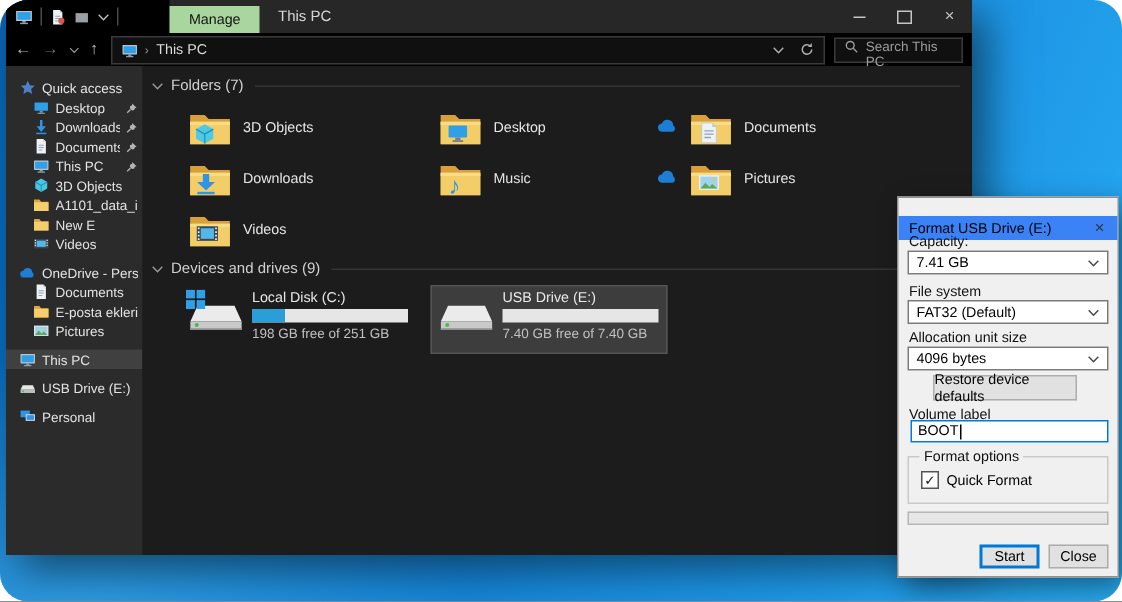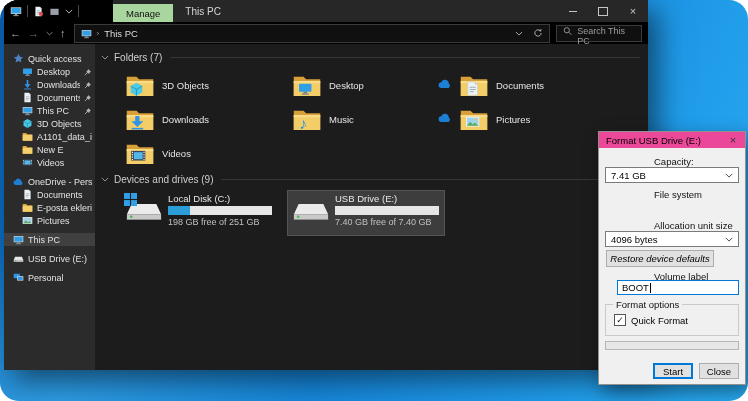--- a/index.html
+++ b/index.html
@@ -72,30 +72,30 @@
   .d-info{display:flex;flex-direction:column;gap:2px;padding-top:0;}
   .d-name{font-size:9.5px;color:#e8e8e8;white-space:nowrap;}
   .d-bar{width:104px;height:9px;background:#e6e6e6;position:relative;overflow:hidden;}
   .d-fill{height:100%;background:#2b9ed8;}
   .d-size{font-size:9px;color:#c0c0c0;white-space:nowrap;}
   .statusbar{height:15px;background:#2b2b2b;display:flex;align-items:center;font-size:9px;color:#d2d2d2;gap:8px;padding-left:8px;flex:0 0 auto;}
   .sb-div{width:1px;height:9px;background:#707070;}
   
   .dialog{position:absolute;left:598px;top:131px;width:148px;height:254px;background:#f0f0f0;
           border:1px solid #919191;box-shadow:5px 7px 18px rgba(0,0,0,.45);z-index:5;font-size:9.5px;color:#000;box-sizing:border-box;}
-  .dlg-title{height:16px;background:#ec4899;display:flex;align-items:center;padding-left:7px;font-size:9.5px;color:#000;}
+  .dlg-title{height:16px;background:#3b82f6;display:flex;align-items:center;padding-left:7px;font-size:9.5px;color:#000;margin-top:12px;}
   .dlg-x{margin-left:auto;width:24px;height:16px;display:flex;align-items:center;justify-content:center;font-size:11px;color:#333;}
   .dlg-body{position:absolute;left:6px;right:6px;top:16px;bottom:0;}
-  .dl{position:absolute;left:1px;font-size:9.5px;color:#111;margin-left:48px;}
+  .dl{position:absolute;left:1px;font-size:9.5px;color:#111;}
   .combo{position:absolute;left:0;right:0;height:16px;background:#fff;border:1px solid #7a7a7a;display:flex;
          align-items:center;padding:0 5px;font-size:9.5px;box-sizing:border-box;}
   .combo .cchv{margin-left:auto;color:#444;display:flex;}
   .btn{background:#e1e1e1;border:1px solid #adadad;font-size:9.5px;display:flex;align-items:center;justify-content:center;box-sizing:border-box;color:#000;}
-  .restore-btn{position:absolute;top:102px;left:1px;width:108px;height:17px;font-style:italic;}
-  .vol-input{position:absolute;top:132px;left:12px;right:0;height:15px;background:#fff;border:1px solid #0078d7;
+  .restore-btn{position:absolute;top:102px;left:17px;width:96px;height:17px;}
+  .vol-input{position:absolute;top:132px;left:2px;right:0;height:15px;background:#fff;border:1px solid #0078d7;
              display:flex;align-items:center;padding:0 4px;font-size:9.5px;box-sizing:border-box;}
   .caret{width:1px;height:10px;background:#000;margin-left:1px;}
   .groupbox{position:absolute;top:156px;left:0;right:0;height:32px;border:1px solid #c9c9c9;box-sizing:border-box;}
   .gb-legend{position:absolute;top:-6px;left:7px;background:#f0f0f0;padding:0 3px;font-size:9.5px;color:#111;}
   .gb-row{display:flex;align-items:center;gap:5px;margin:9px 0 0 8px;}
   .checkbox{width:10px;height:10px;background:#fff;border:1px solid #555;display:flex;align-items:center;justify-content:center;
             font-size:9px;color:#1a1a1a;line-height:1;}
   .progress{position:absolute;top:193px;left:0;right:0;height:9px;background:#e6e6e6;border:1px solid #b6b6b6;box-sizing:border-box;}
   .start-btn{position:absolute;top:215px;right:46px;width:40px;height:16px;border:1px solid #0078d7;box-shadow:0 0 0 1px #0078d7 inset;}
   .close-btn{position:absolute;top:215px;right:0;width:40px;height:16px;}
@@ -594,20 +594,28 @@
       <span class="dl" style="top:8px">Capacity:</span>
       <div class="combo" style="top:19px">
         <span>7.41 GB</span>
         <span class="cchv">
             <svg width="8" height="5">
               <use href="#i-chevd"></use>
             </svg>
           </span>
       </div>
       <span class="dl" style="top:41px">File system</span>
+      <div class="combo" style="top:52px">
+        <span>FAT32 (Default)</span>
+        <span class="cchv">
+            <svg width="8" height="5">
+              <use href="#i-chevd"></use>
+            </svg>
+          </span>
+      </div>
       <span class="dl" style="top:72px">Allocation unit size</span>
       <div class="combo" style="top:83px">
         <span>4096 bytes</span>
         <span class="cchv">
             <svg width="8" height="5">
               <use href="#i-chevd"></use>
             </svg>
           </span>
       </div>
       <div class="btn restore-btn">Restore device defaults</div>

